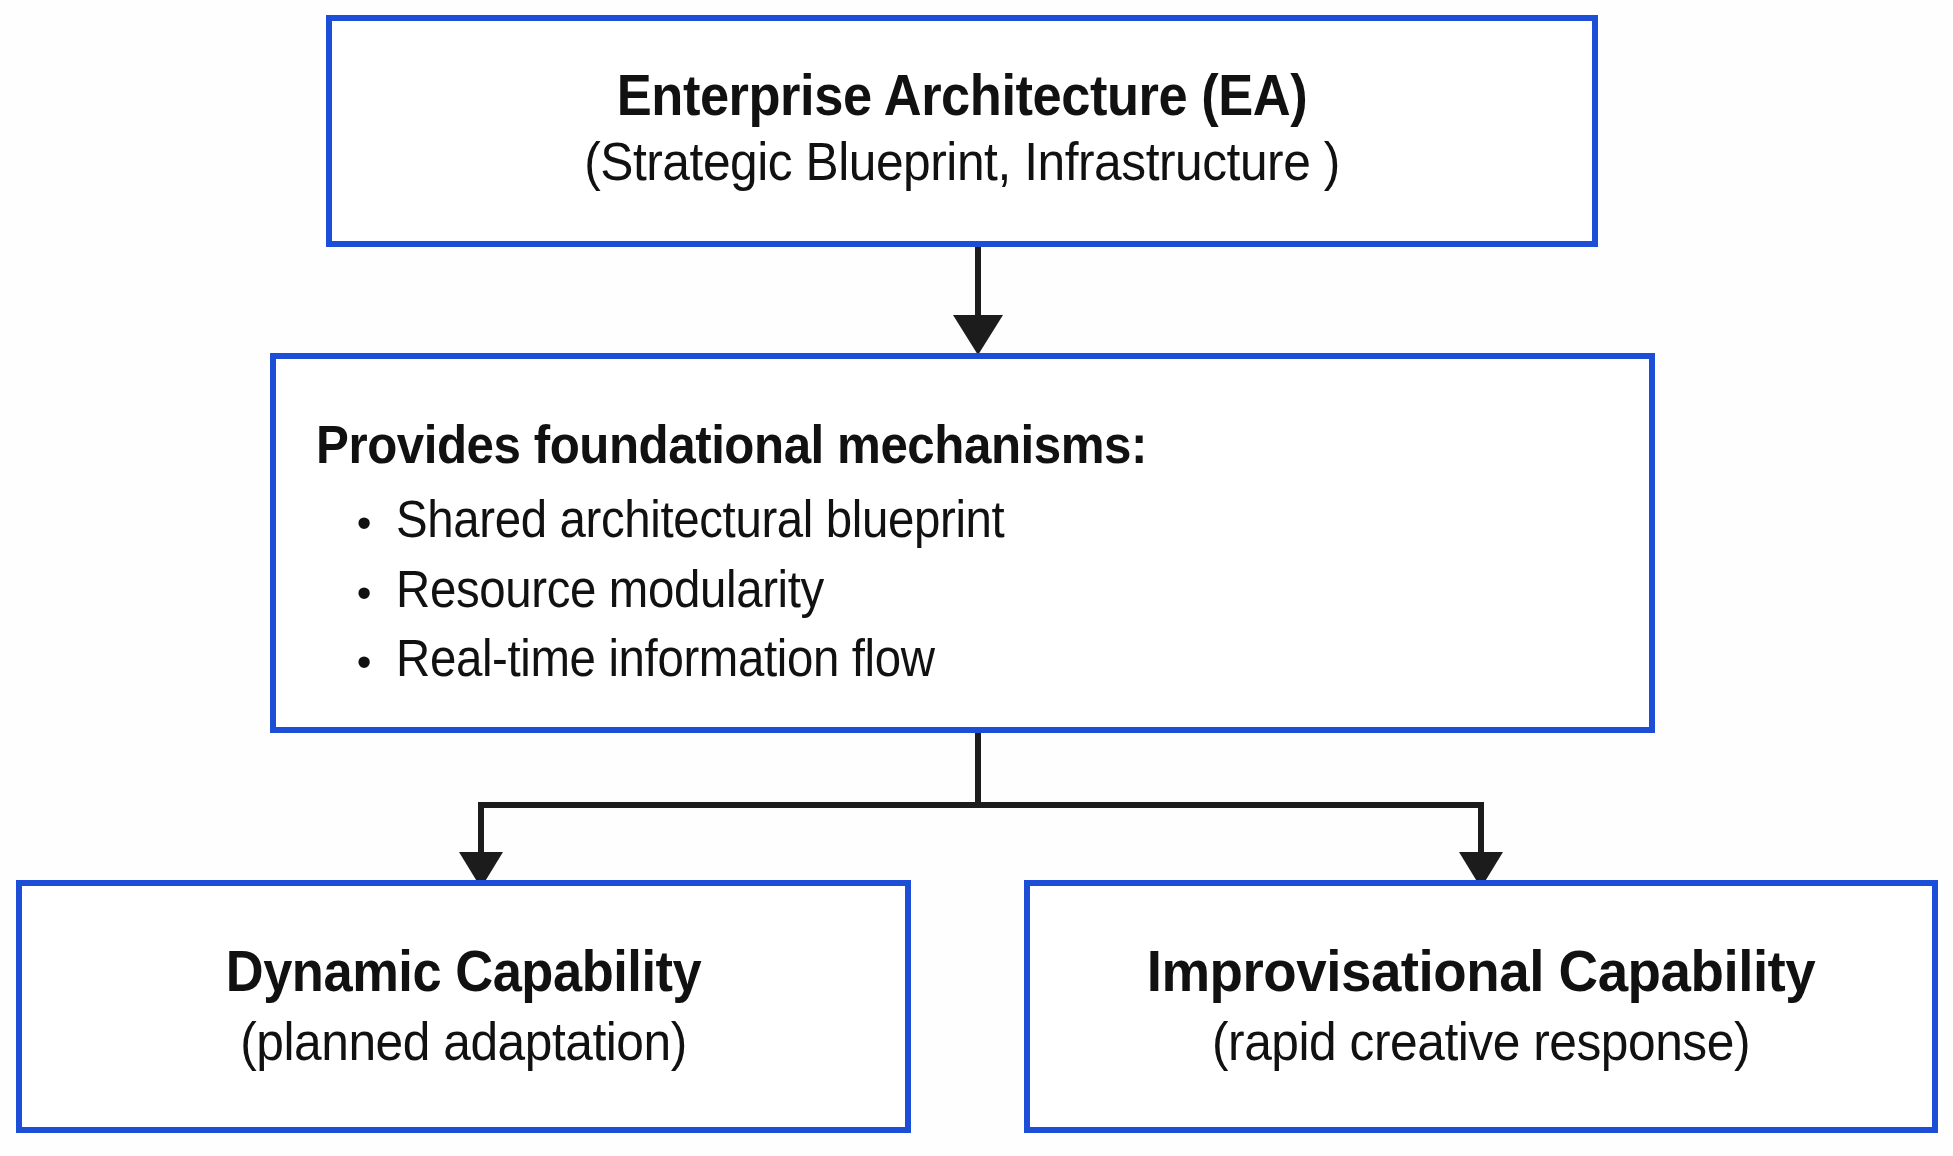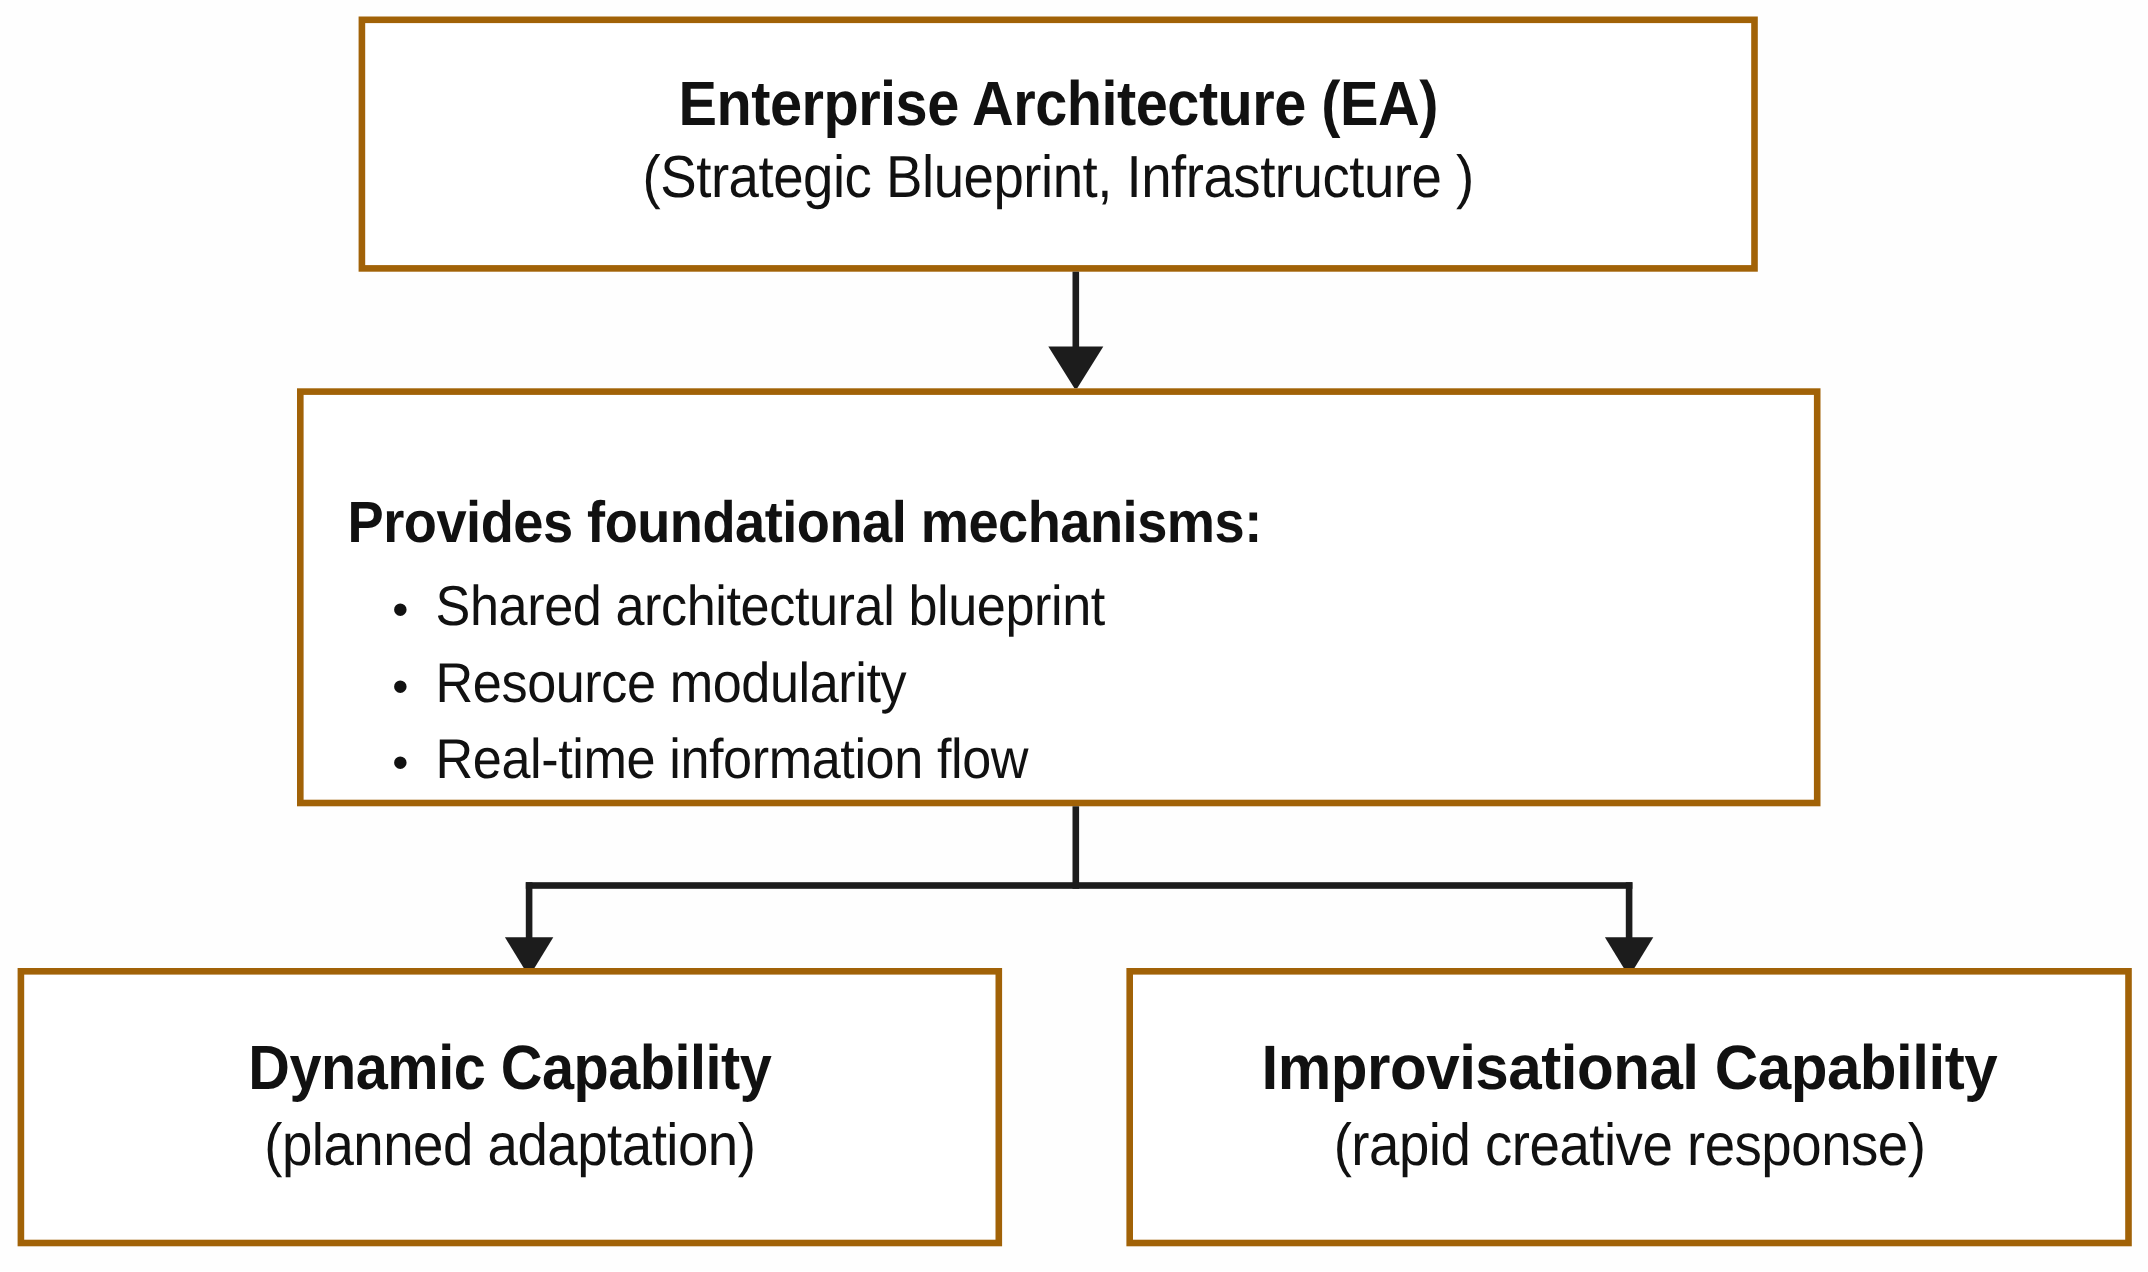--- a/index.html
+++ b/index.html
@@ -16,21 +16,21 @@
     width: 1953px;
     height: 1156px;
     background: #fefefe;
     overflow: hidden;
   }
 
   
   .node {
     position: absolute;
     box-sizing: border-box;
-    border: 6px solid #a16207;
+    border: 6px solid #1d4ed8;
     background: #ffffff;
     display: flex;
     flex-direction: column;
     justify-content: center;
   }
 
   .node-title {
     font-weight: bold;
     text-align: center;
     letter-spacing: -0.5px;
@@ -55,21 +55,21 @@
   }
   #node-ea .node-title { font-size: 57px; line-height: 1.06; }
   #node-ea .node-sub   { font-size: 54px; line-height: 1.12; margin-top: 6px; }
 
   
   #node-mech {
     left: 270px;
     top: 353px;
     width: 1385px;
     height: 380px;
-    justify-content: flex-end;
+    justify-content: center;
     padding: 26px 0 0 0;
   }
   .mech-heading {
     font-size: 53px;
     font-weight: bold;
     letter-spacing: -0.5px;
     transform: scaleX(0.93);
     transform-origin: left center;
     margin-left: 40px;
     line-height: 1.1;
@@ -109,21 +109,20 @@
     left: 16px;
     top: 880px;
     width: 895px;
     height: 253px;
   }
   #node-improv {
     left: 1024px;
     top: 880px;
     width: 914px;
     height: 253px;
-    align-items: center;
   }
   #node-dynamic .node-title { font-size: 57px; line-height: 1.1; }
   #node-dynamic .node-sub   { font-size: 54px; line-height: 1.14; margin-top: 8px; }
   #node-improv  .node-title { font-size: 57px; line-height: 1.1; transform: scaleX(0.96); }
   #node-improv  .node-sub   { font-size: 54px; line-height: 1.14; margin-top: 8px; }
 
   
   .conn {
     position: absolute;
     background: #1c1c1c;

